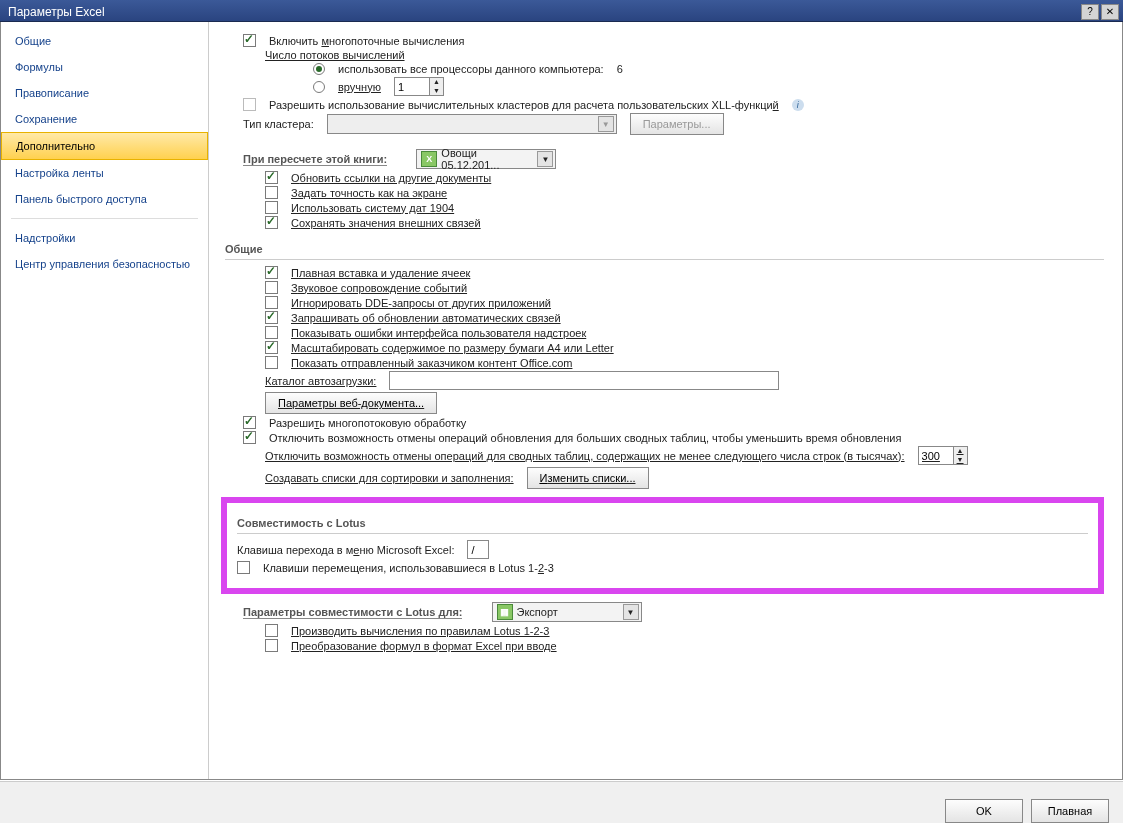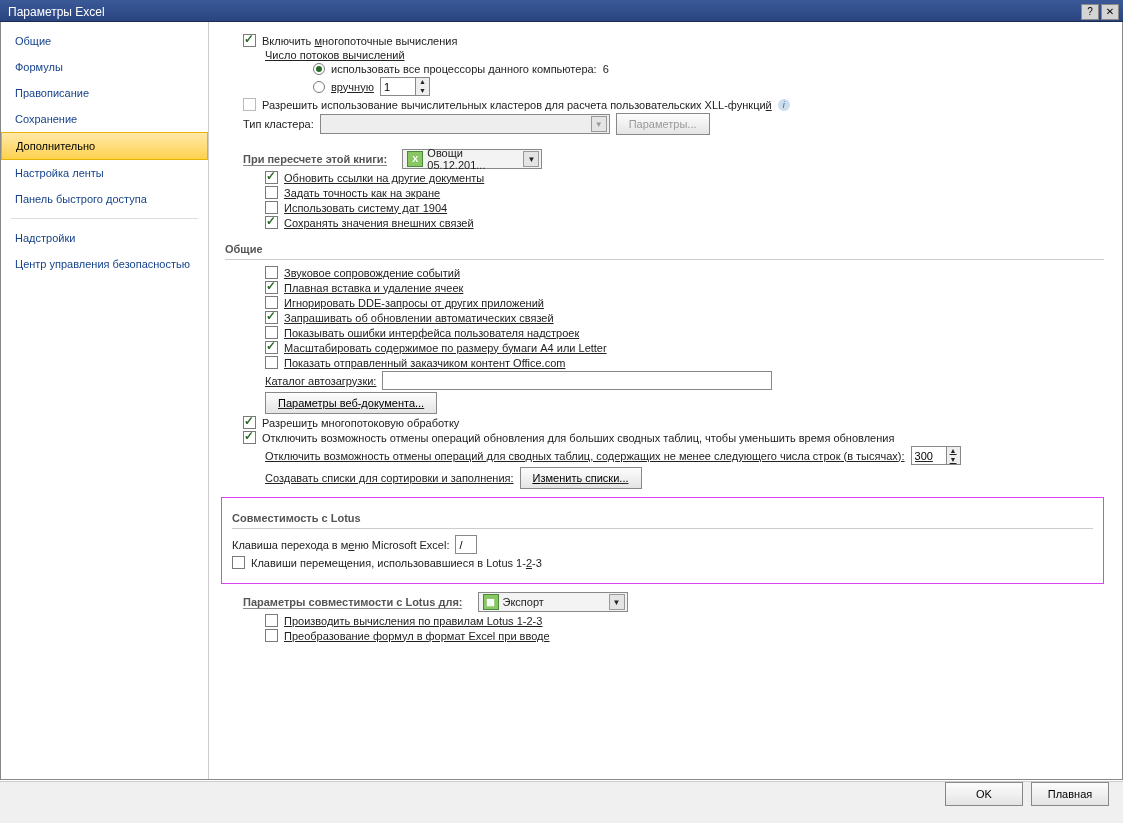--- a/index.html
+++ b/index.html
@@ -61,21 +61,21 @@
 .sidebar-sep {
   border-top: 1px solid #ddd;
   margin: 6px 10px;
 }
 .content {
   flex: 1;
   padding: 10px 18px 10px 34px;
   overflow: hidden;
   color: #222;
 }
-.row { margin: 2px 0; display: flex; align-items: center; gap: 6px; flex-wrap: wrap; }
+.row { margin: 2px 0; display: flex; align-items: center; gap: 13px; flex-wrap: wrap; }
 .indent { margin-left: 22px; text-decoration: underline; }
 .indent2 { margin-left: 70px; }
 .checkbox {
   width: 13px; height: 13px;
   border: 1px solid #7a7a7a;
   background: #fff;
   position: relative;
   display: inline-block;
   flex-shrink: 0;
 }
@@ -165,21 +165,21 @@
   background: #89c765;
   border: 1px solid #4a8a3a;
   font-size: 9px;
   color: #fff;
   display: inline-flex;
   align-items: center;
   justify-content: center;
   font-weight: bold;
 }
 .highlight-box {
-  border: 1px solid #d946ef;
+  border: 6px solid #d946ef;
   padding: 10px 10px 12px 10px;
   margin: 8px 0 8px -22px;
 }
 .info-icon {
   width: 12px; height: 12px;
   border-radius: 50%;
   background: #cde;
   color: #369;
   font-size: 9px;
   display: inline-flex;
@@ -188,21 +188,21 @@
 }
 .button-bar {
   position: absolute;
   bottom: 0;
   left: 0; right: 0;
   height: 42px;
   border-top: 1px solid #ccc;
   background: #f0f0f0;
   display: flex;
   justify-content: flex-end;
-  align-items: flex-start;
+  align-items: flex-end;
   gap: 8px;
   padding: 0 14px;
 }
 .button-bar .btn { width: 78px; height: 24px; }
 .bold-label { font-weight: bold; color: #555; }
 </style>
 </head>
 <body>
 
 <div class="titlebar">
@@ -288,26 +288,26 @@
       <span class="lbl">Использовать систему дат 1<span class="under">9</span>04</span>
     </div>
     <div class="row indent">
       <span class="checkbox checked"></span>
       <span class="lbl">Сохран<span class="under">я</span>ть значения внешних связей</span>
     </div>
 
     <div class="section-header">Общие</div>
 
     <div class="row indent">
+      <span class="checkbox checked"></span>
+      <span class="lbl">Плавная вставка и удаление ячеек</span>
+    </div>
+    <div class="row indent">
       <span class="checkbox"></span>
       <span class="lbl"><span class="under">З</span>вуковое сопровождение событий</span>
-    </div>
-    <div class="row indent">
-      <span class="checkbox checked"></span>
-      <span class="lbl">Плавная вставка и удаление ячеек</span>
     </div>
     <div class="row indent">
       <span class="checkbox"></span>
       <span class="lbl"><span class="under">И</span>гнорировать DDE-запросы от других приложений</span>
     </div>
     <div class="row indent">
       <span class="checkbox checked"></span>
       <span class="lbl">Запрашивать об о<span class="under">б</span>новлении автоматических связей</span>
     </div>
     <div class="row indent">

